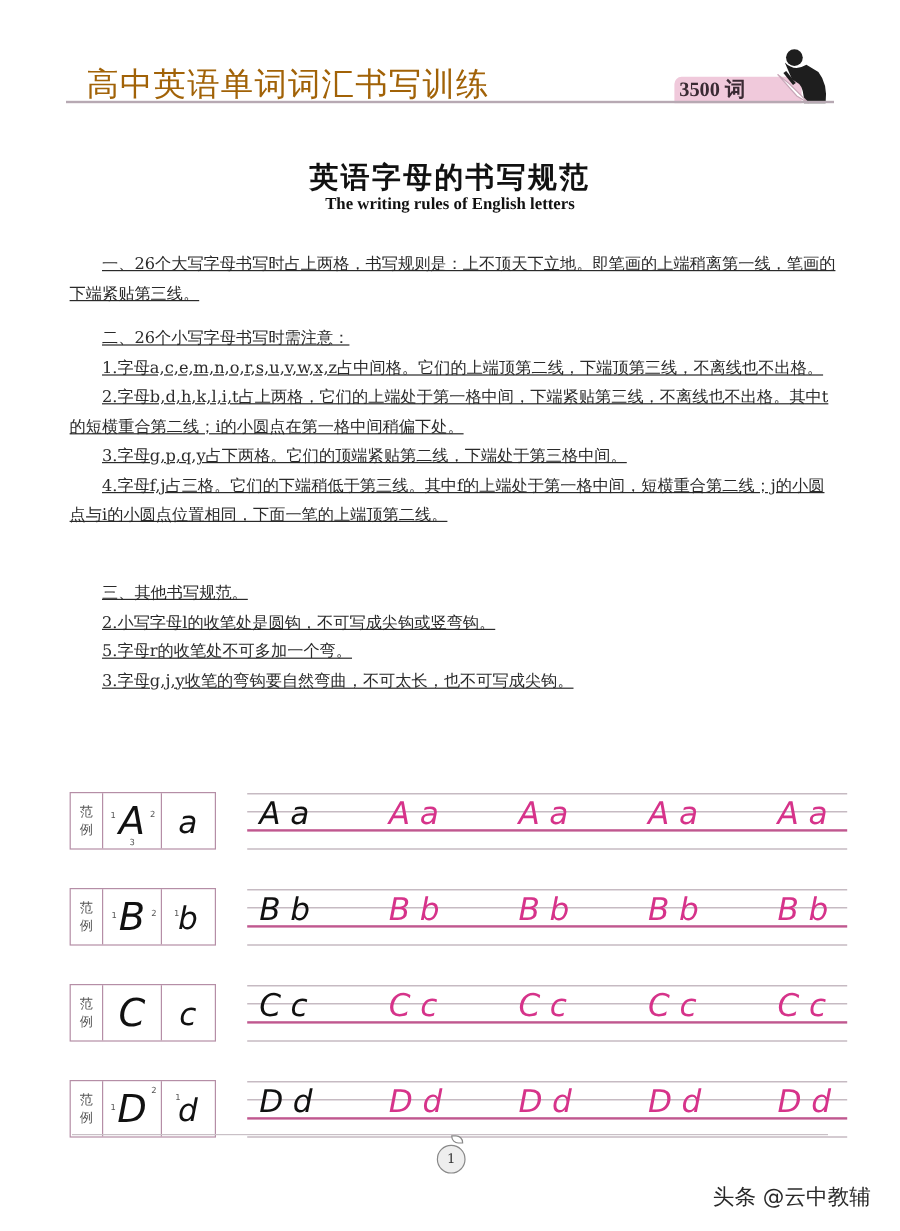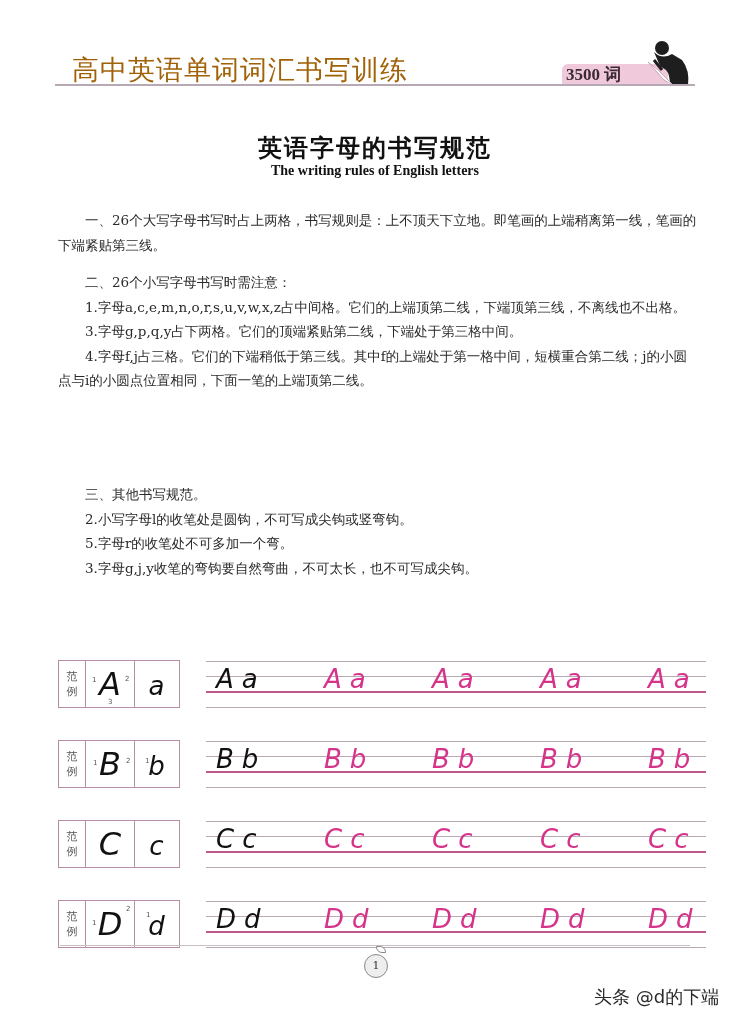--- a/index.html
+++ b/index.html
@@ -5,21 +5,21 @@
   html,body{margin:0;padding:0;background:#fff;}
   body{width:750px;height:1026px;position:relative;overflow:hidden;font-family:"DejaVu Serif","Liberation Serif",serif;color:#222;}
   .header-title{position:absolute;left:72px;top:52px;font-family:"DejaVu Sans","Liberation Sans",sans-serif;font-size:27px;letter-spacing:1px;color:#a16207;font-weight:300;}
   .header-rule{position:absolute;left:55px;top:84px;width:640px;height:2px;background:#b7a9b3;}
   .badge{position:absolute;left:562px;top:64px;width:106px;height:22px;background:#f0c9db;border-radius:6px 6px 0 0;}
   .badge-text{position:absolute;left:566px;top:63px;font-size:17px;font-weight:bold;color:#3a2a33;font-family:"Liberation Serif",serif;}
   .figure{position:absolute;left:640px;top:40px;width:56px;height:48px;}
   .title-cn{position:absolute;left:0;width:750px;top:132px;text-align:center;font-size:24px;font-weight:bold;letter-spacing:2px;color:#111;}
   .title-en{position:absolute;left:0;width:750px;top:163px;text-align:center;font-size:14px;font-weight:bold;font-family:"Liberation Serif",serif;color:#111;}
   .para{position:absolute;left:58px;width:640px;font-size:13.5px;line-height:24.5px;color:#2a2a2a;}
-  .para p{margin:0;text-indent:2em;}
+  .para p{margin:0;text-indent:2em;text-decoration:underline;}
   .row{position:absolute;left:58px;width:640px;height:48px;}
   .box{position:absolute;left:0;top:0;width:122px;height:48px;border:1px solid #b58ea6;box-sizing:border-box;}
   .box .c1{position:absolute;left:0;top:0;width:27px;height:46px;border-right:1px solid #b58ea6;font-size:11px;color:#555;text-align:center;line-height:15px;padding-top:8px;box-sizing:border-box;}
   .box .c2{position:absolute;left:27px;top:0;width:48px;height:46px;border-right:1px solid #b58ea6;text-align:center;font-family:"DejaVu Sans","Liberation Sans",sans-serif;font-size:32px;line-height:46px;font-style:italic;color:#111;}
   .box .c3{position:absolute;left:75px;top:0;width:45px;height:46px;text-align:center;font-family:"DejaVu Sans","Liberation Sans",sans-serif;font-size:26px;line-height:50px;font-style:italic;color:#111;}
   .stroke-num{position:absolute;font-size:7px;font-style:normal;color:#555;line-height:8px;}
   .lines{position:absolute;left:148px;top:0;width:500px;height:48px;}
   .ln{position:absolute;left:0;width:500px;height:1px;background:#b8aab4;}
   .ln.base{height:2px;background:#c0588f;}
   .pair{position:absolute;top:4px;font-family:"DejaVu Sans","Liberation Sans",sans-serif;font-style:italic;font-size:26px;letter-spacing:8px;line-height:30px;}
@@ -47,20 +47,21 @@
 <div class="title-cn">英语字母的书写规范</div>
 <div class="title-en">The writing rules of English letters</div>
 
 <div class="para" style="top:208px;">
   <p>一、26个大写字母书写时占上两格，书写规则是：上不顶天下立地。即笔画的上端稍离第一线，笔画的下端紧贴第三线。</p>
 </div>
 
 <div class="para" style="top:270px;">
   <p>二、26个小写字母书写时需注意：</p>
   <p>1.字母a,c,e,m,n,o,r,s,u,v,w,x,z占中间格。它们的上端顶第二线，下端顶第三线，不离线也不出格。</p>
+  <p>2.字母b,d,h,k,l,i,t占上两格，它们的上端处于第一格中间，下端紧贴第三线，不离线也不出格。其中t的短横重合第二线；i的小圆点在第一格中间稍偏下处。</p>
   <p>3.字母g,p,q,y占下两格。它们的顶端紧贴第二线，下端处于第三格中间。</p>
   <p>4.字母f,j占三格。它们的下端稍低于第三线。其中f的上端处于第一格中间，短横重合第二线；j的小圆点与i的小圆点位置相同，下面一笔的上端顶第二线。</p>
 </div>
 
 <div class="para" style="top:482px;">
   <p>三、其他书写规范。</p>
   <p>2.小写字母l的收笔处是圆钩，不可写成尖钩或竖弯钩。</p>
   <p>5.字母r的收笔处不可多加一个弯。</p>
   <p>3.字母g,j,y收笔的弯钩要自然弯曲，不可太长，也不可写成尖钩。</p>
 </div>
@@ -156,13 +157,13 @@
     <span class="pair trace" style="left:118px;">Dd</span>
     <span class="pair trace" style="left:226px;">Dd</span>
     <span class="pair trace" style="left:334px;">Dd</span>
     <span class="pair trace" style="left:442px;">Dd</span>
   </div>
 </div>
 
 <div class="bottom-rule"></div>
 <div class="leaf"></div>
 <div class="pagenum">1</div>
-<div class="watermark">头条 @d的下端</div>
+<div class="watermark">头条 @云中教辅</div>
 
 </body></html>

